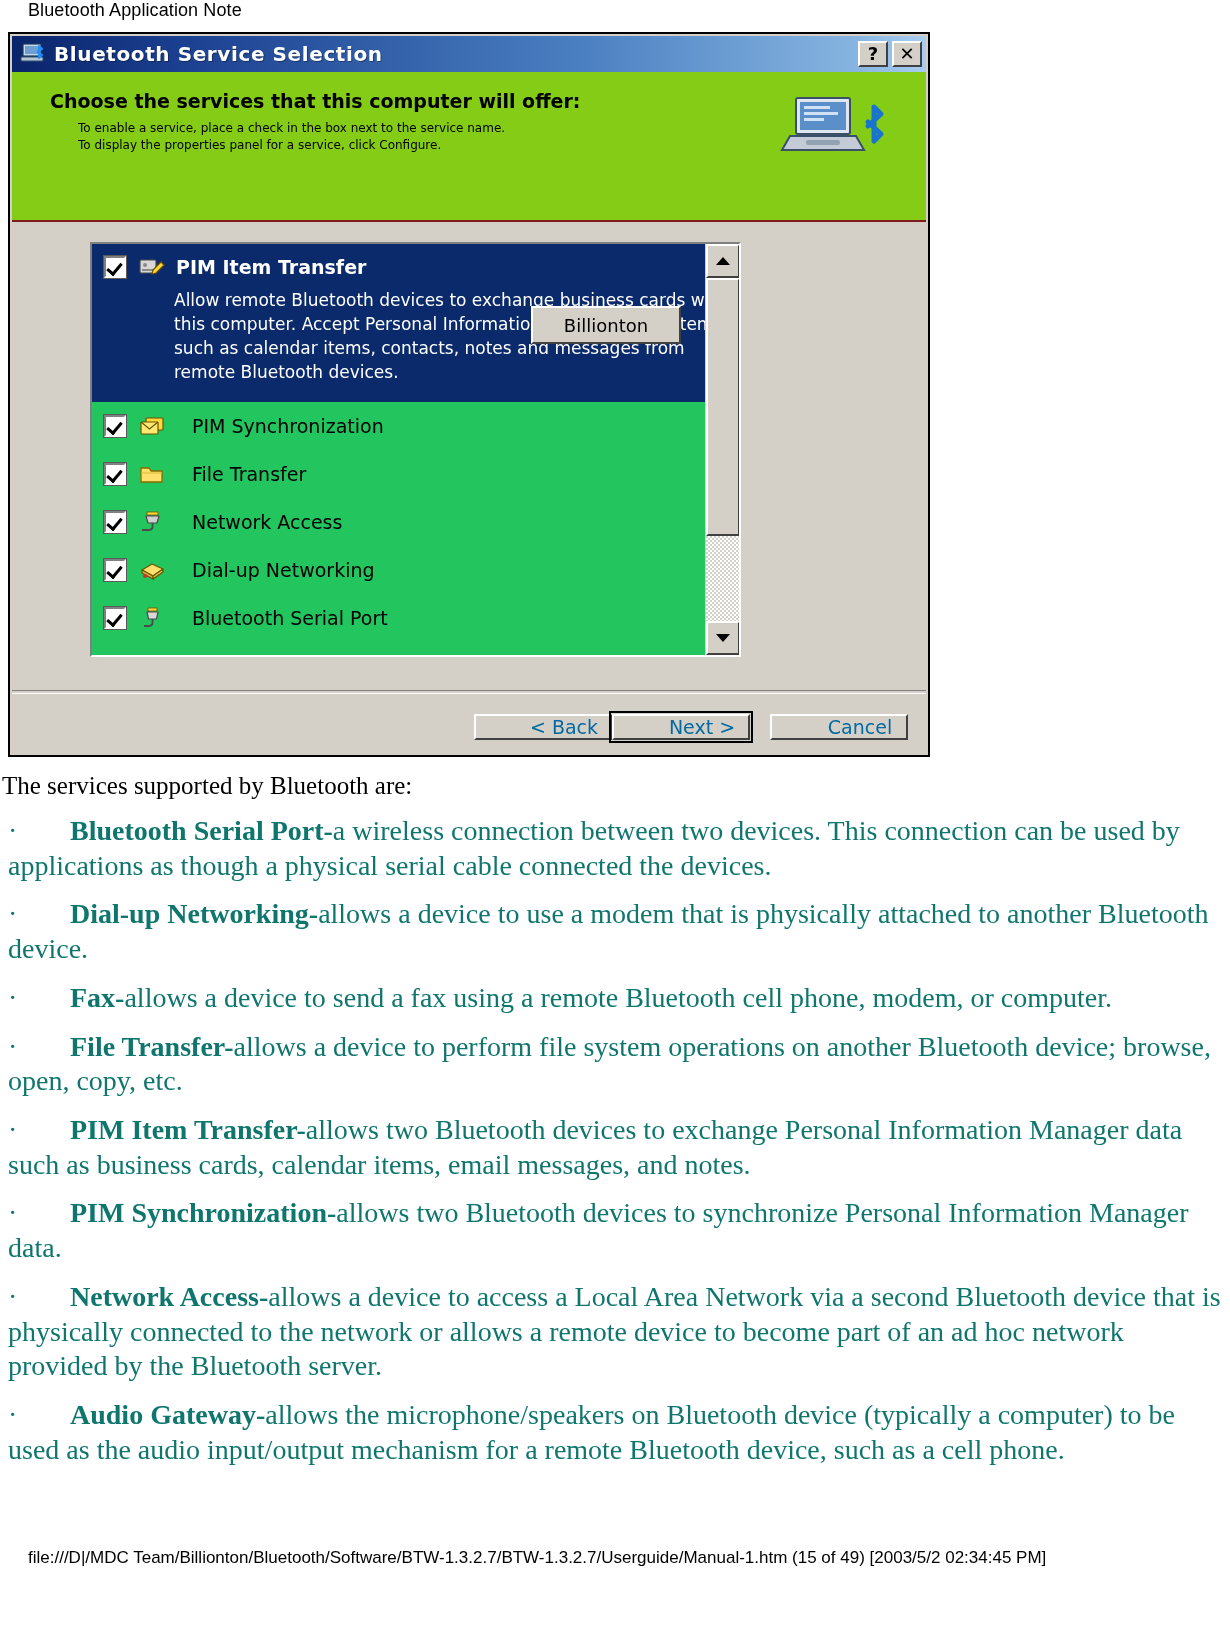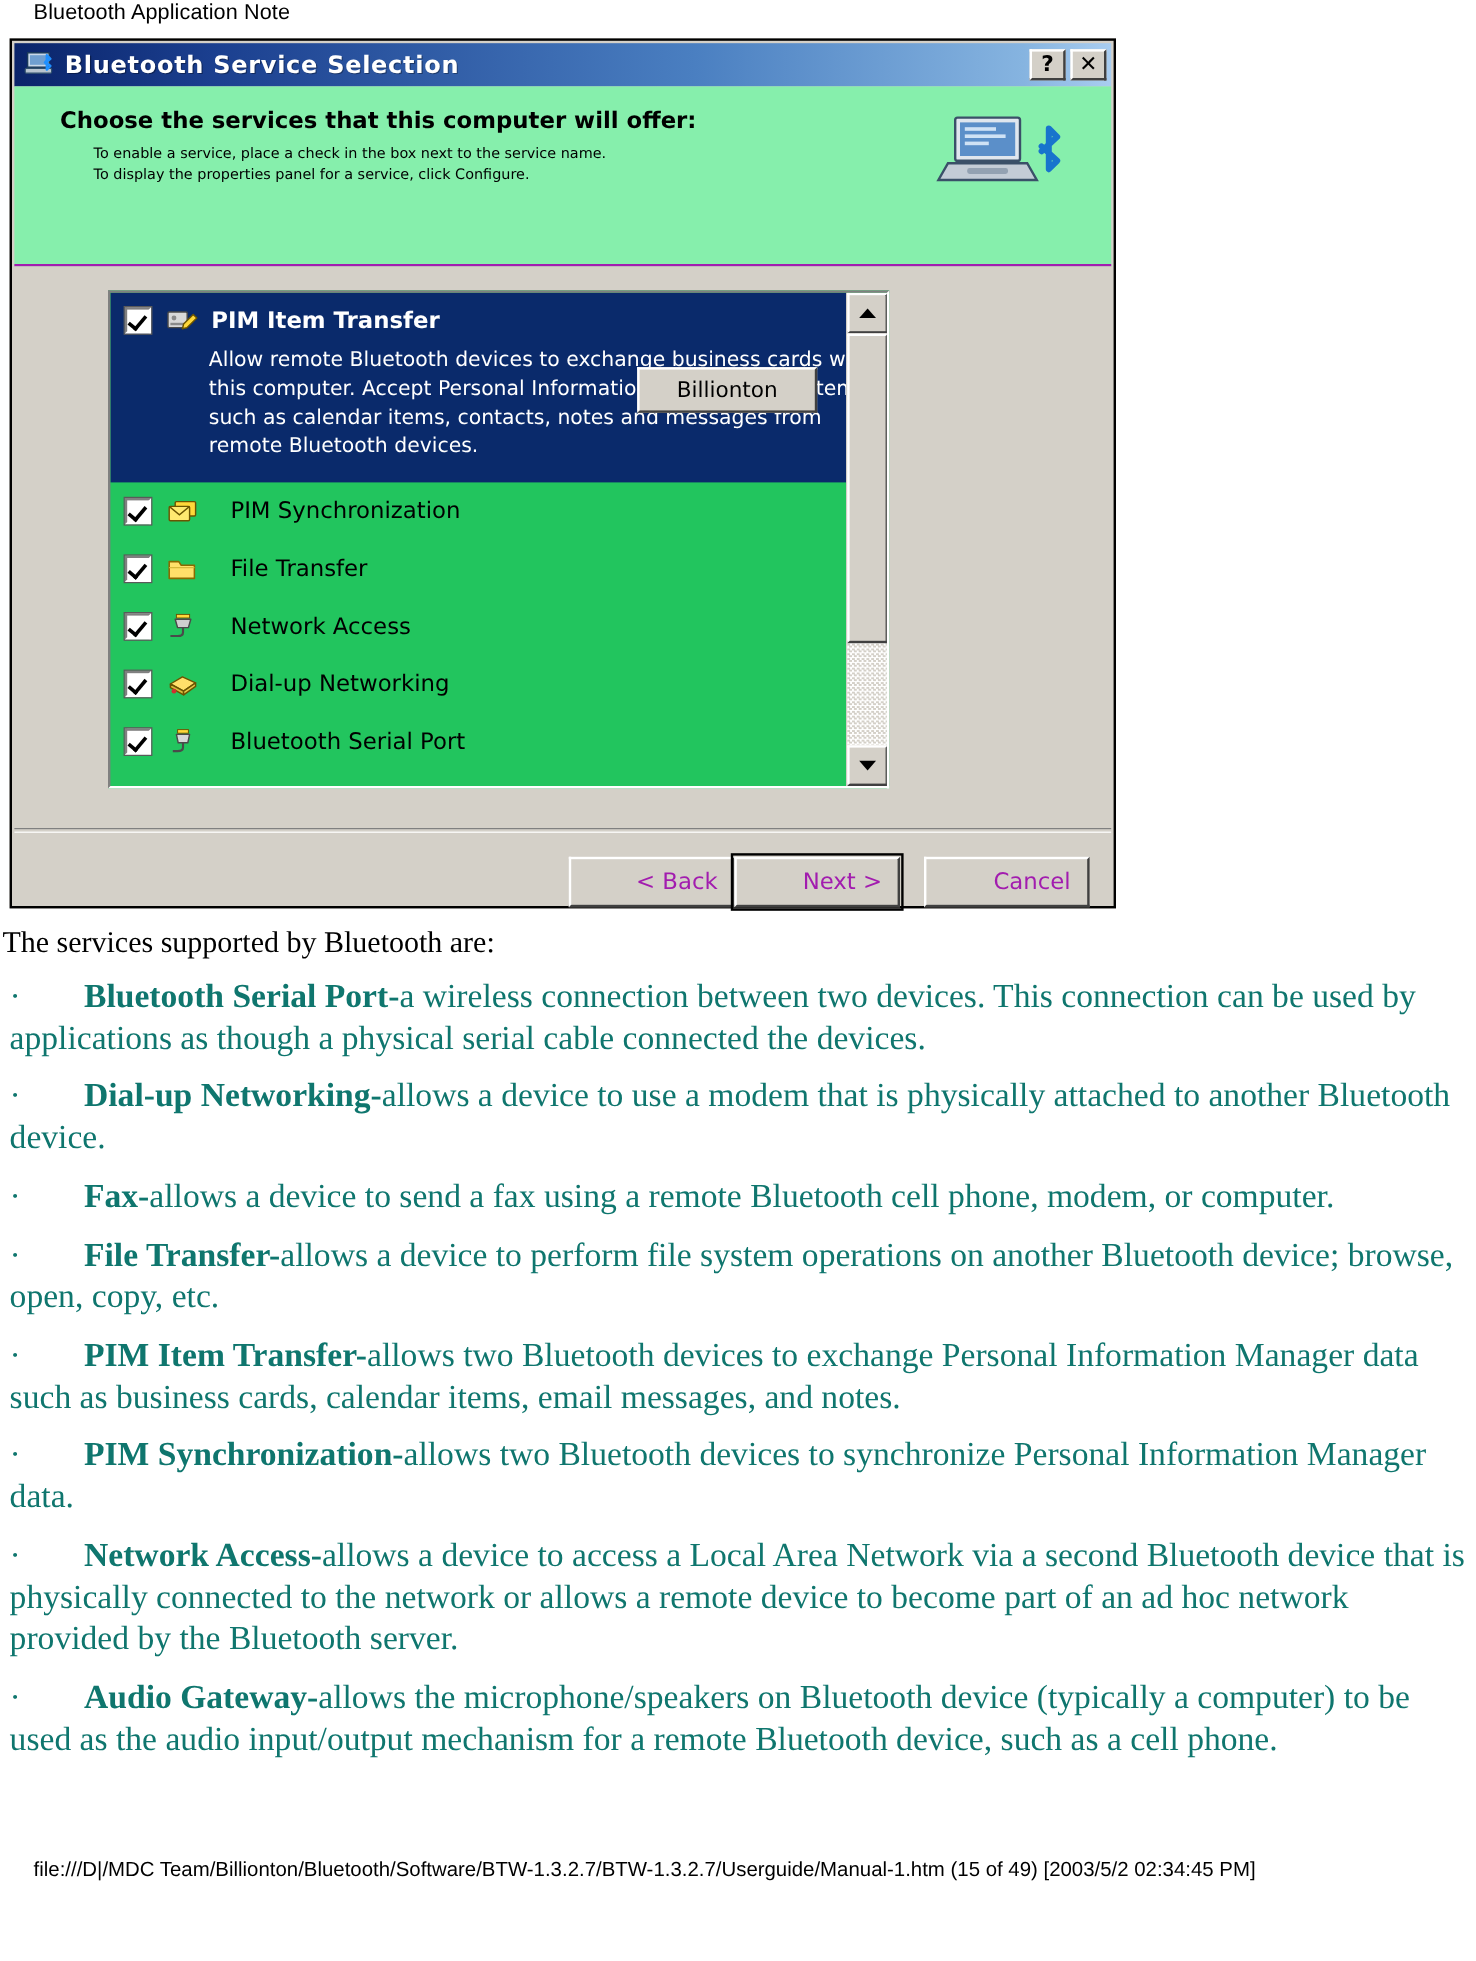--- a/index.html
+++ b/index.html
@@ -89,22 +89,22 @@
     flex: 0 0 auto;
   }
 
   
   .headpanel {
     position: absolute;
     left: 2px;
     top: 38px;
     right: 2px;
     height: 150px;
-    background: #86efac;
-    border-bottom: 2px solid #a21caf;
+    background: #84cc16;
+    border-bottom: 2px solid #7f1d1d;
     box-sizing: border-box;
     overflow: hidden;
   }
   .headpanel-text {
     position: absolute;
     left: 38px;
     top: 18px;
     font-family: "DejaVu Sans", sans-serif;
     color: #000;
   }
@@ -335,30 +335,30 @@
     left: 0;
     right: 0;
     top: 492px;
     display: flex;
     justify-content: flex-end;
     padding-right: 18px;
     box-sizing: border-box;
   }
   .dlg-btn {
     width: 138px;
-    height: 42px;
+    height: 26px;
     background: #d4d0c8;
     border-top: 2px solid #ffffff;
     border-left: 2px solid #ffffff;
     border-right: 2px solid #404040;
     border-bottom: 2px solid #404040;
     box-sizing: border-box;
     font-family: "DejaVu Sans", sans-serif;
     font-size: 19px;
-    color: #a21caf;
+    color: #0369a1;
     display: flex;
     align-items: center;
     justify-content: center;
     margin-left: 20px;
     white-space: nowrap;
     padding-left: 42px;
   }
   .dlg-btn.adjacent { margin-left: 0; }
   .dlg-btn.default {
     outline: 2px solid #000;

